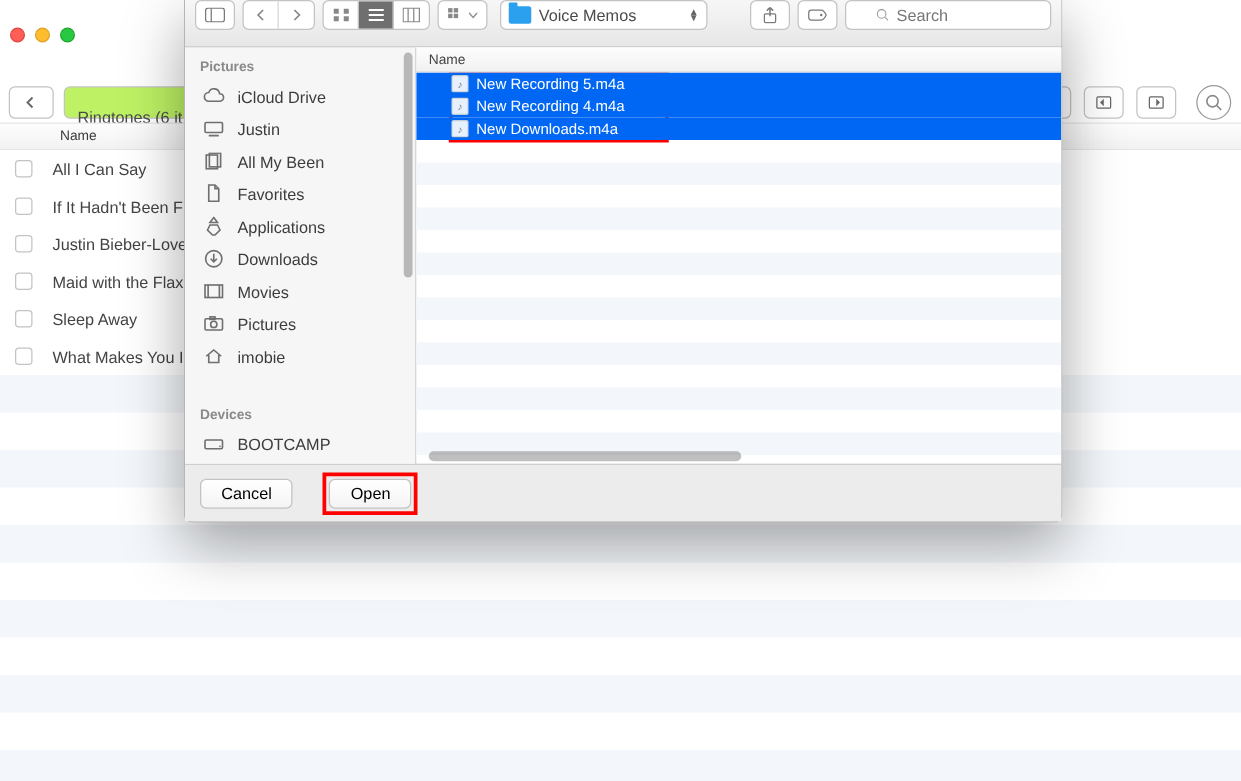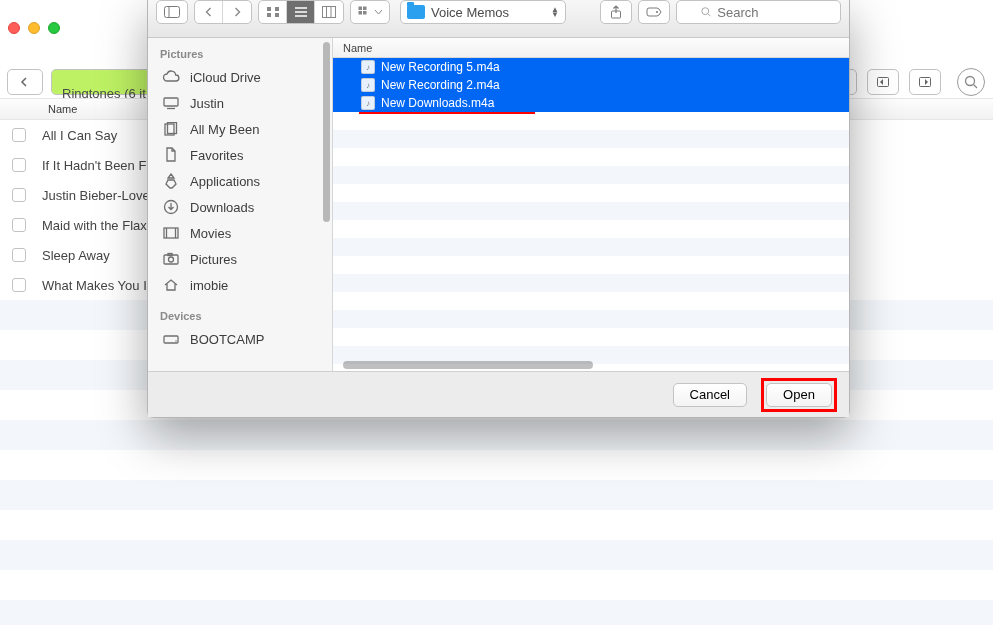--- a/index.html
+++ b/index.html
@@ -66,21 +66,21 @@
     .fp-row.selected { background: #0067f4; color: #fff; }
     .file-ico { width: 14px; height: 14px; background: rgba(255,255,255,0.9); border: 0.5px solid rgba(0,0,0,0.15); border-radius: 2px; display: flex; align-items: center; justify-content: center; font-size: 8px; color: #888; }
     .fp-row.selected .file-ico { color: #777; }
     .red-box { position: absolute; border: 3px solid #ff0000; pointer-events: none; }
     .fp-scrollbar { position: absolute; bottom: 2px; left: 10px; width: 250px; height: 8px; background: rgba(0,0,0,0.25); border-radius: 4px; }
 
     .fp-stripes { position: absolute; left: 0; right: 0; top: 54px; bottom: 0; }
     .fp-stripe { height: 18px; }
     .fp-stripe:nth-child(even) { background: #f3f6fa; }
 
-    .dlg-footer { height: 46px; background: #ececec; border-top: 1px solid #cfcfcf; display: flex; align-items: center; justify-content: flex-end; padding: 0 12px; gap: 14px; }
+    .dlg-footer { height: 46px; background: #ececec; border-top: 1px solid #cfcfcf; display: flex; align-items: center; padding: 0 12px; gap: 24px; }
     .dlg-btn { min-width: 66px; height: 24px; border: 1px solid #c3c3c3; border-radius: 5px; background: linear-gradient(#fff,#f4f4f4); font-size: 13px; padding: 0 16px; }
     .open-wrap { border: 3px solid #ff0000; padding: 2px; }
 
     svg { display: block; }
   </style>
 </head>
 <body>
 
 <div class="bg-window">
   <div class="traffic-lights">
@@ -346,21 +346,21 @@
           </div>
           <div class="sb-item">
             <span class="sb-icon">
               <svg width="16" height="16" viewBox="0 0 16 16">
                 <path d="M2 8l6-5 6 5M4 7v6h8V7" stroke="#6f6f6f" stroke-width="1.3" fill="none"></path>
               </svg>
             </span>
             <span>imobie</span>
           </div>
         </div>
-      <div class="sb-heading" style="margin-top:6px">Devices</div>
+      <div class="sb-heading" style="margin-top:22px">Devices</div>
       <div id="sb-devs">
           <div class="sb-item">
             <span class="sb-icon">
               <svg width="18" height="14" viewBox="0 0 18 14">
                 <rect x="2" y="4" width="14" height="7" rx="1" stroke="#6f6f6f" stroke-width="1.3" fill="none"></rect>
                 <circle cx="14" cy="9" r="0.7" fill="#6f6f6f"></circle>
               </svg>
             </span>
             <span>BOOTCAMP</span>
           </div>
@@ -388,21 +388,21 @@
             <div class="fp-stripe"></div>
         </div>
         <div class="red-box" style="left:26px; top:0px; width:176px; height:56px;"></div>
         <div class="fp-scrollbar"></div>
       <div class="fp-row selected" style="position: absolute; left: 0px; right: 0px; top: 0px;">
             <div class="file-ico">♪</div>
             <span>New Recording 5.m4a</span>
           </div>
           <div class="fp-row selected" style="position: absolute; left: 0px; right: 0px; top: 18px;">
             <div class="file-ico">♪</div>
-            <span>New Recording 2.m4a</span>
+            <span>New Recording 4.m4a</span>
           </div>
           <div class="fp-row selected" style="position: absolute; left: 0px; right: 0px; top: 36px;">
             <div class="file-ico">♪</div>
             <span>New Downloads.m4a</span>
           </div>
         </div>
     </div>
   </div>
 
   <div class="dlg-footer">

